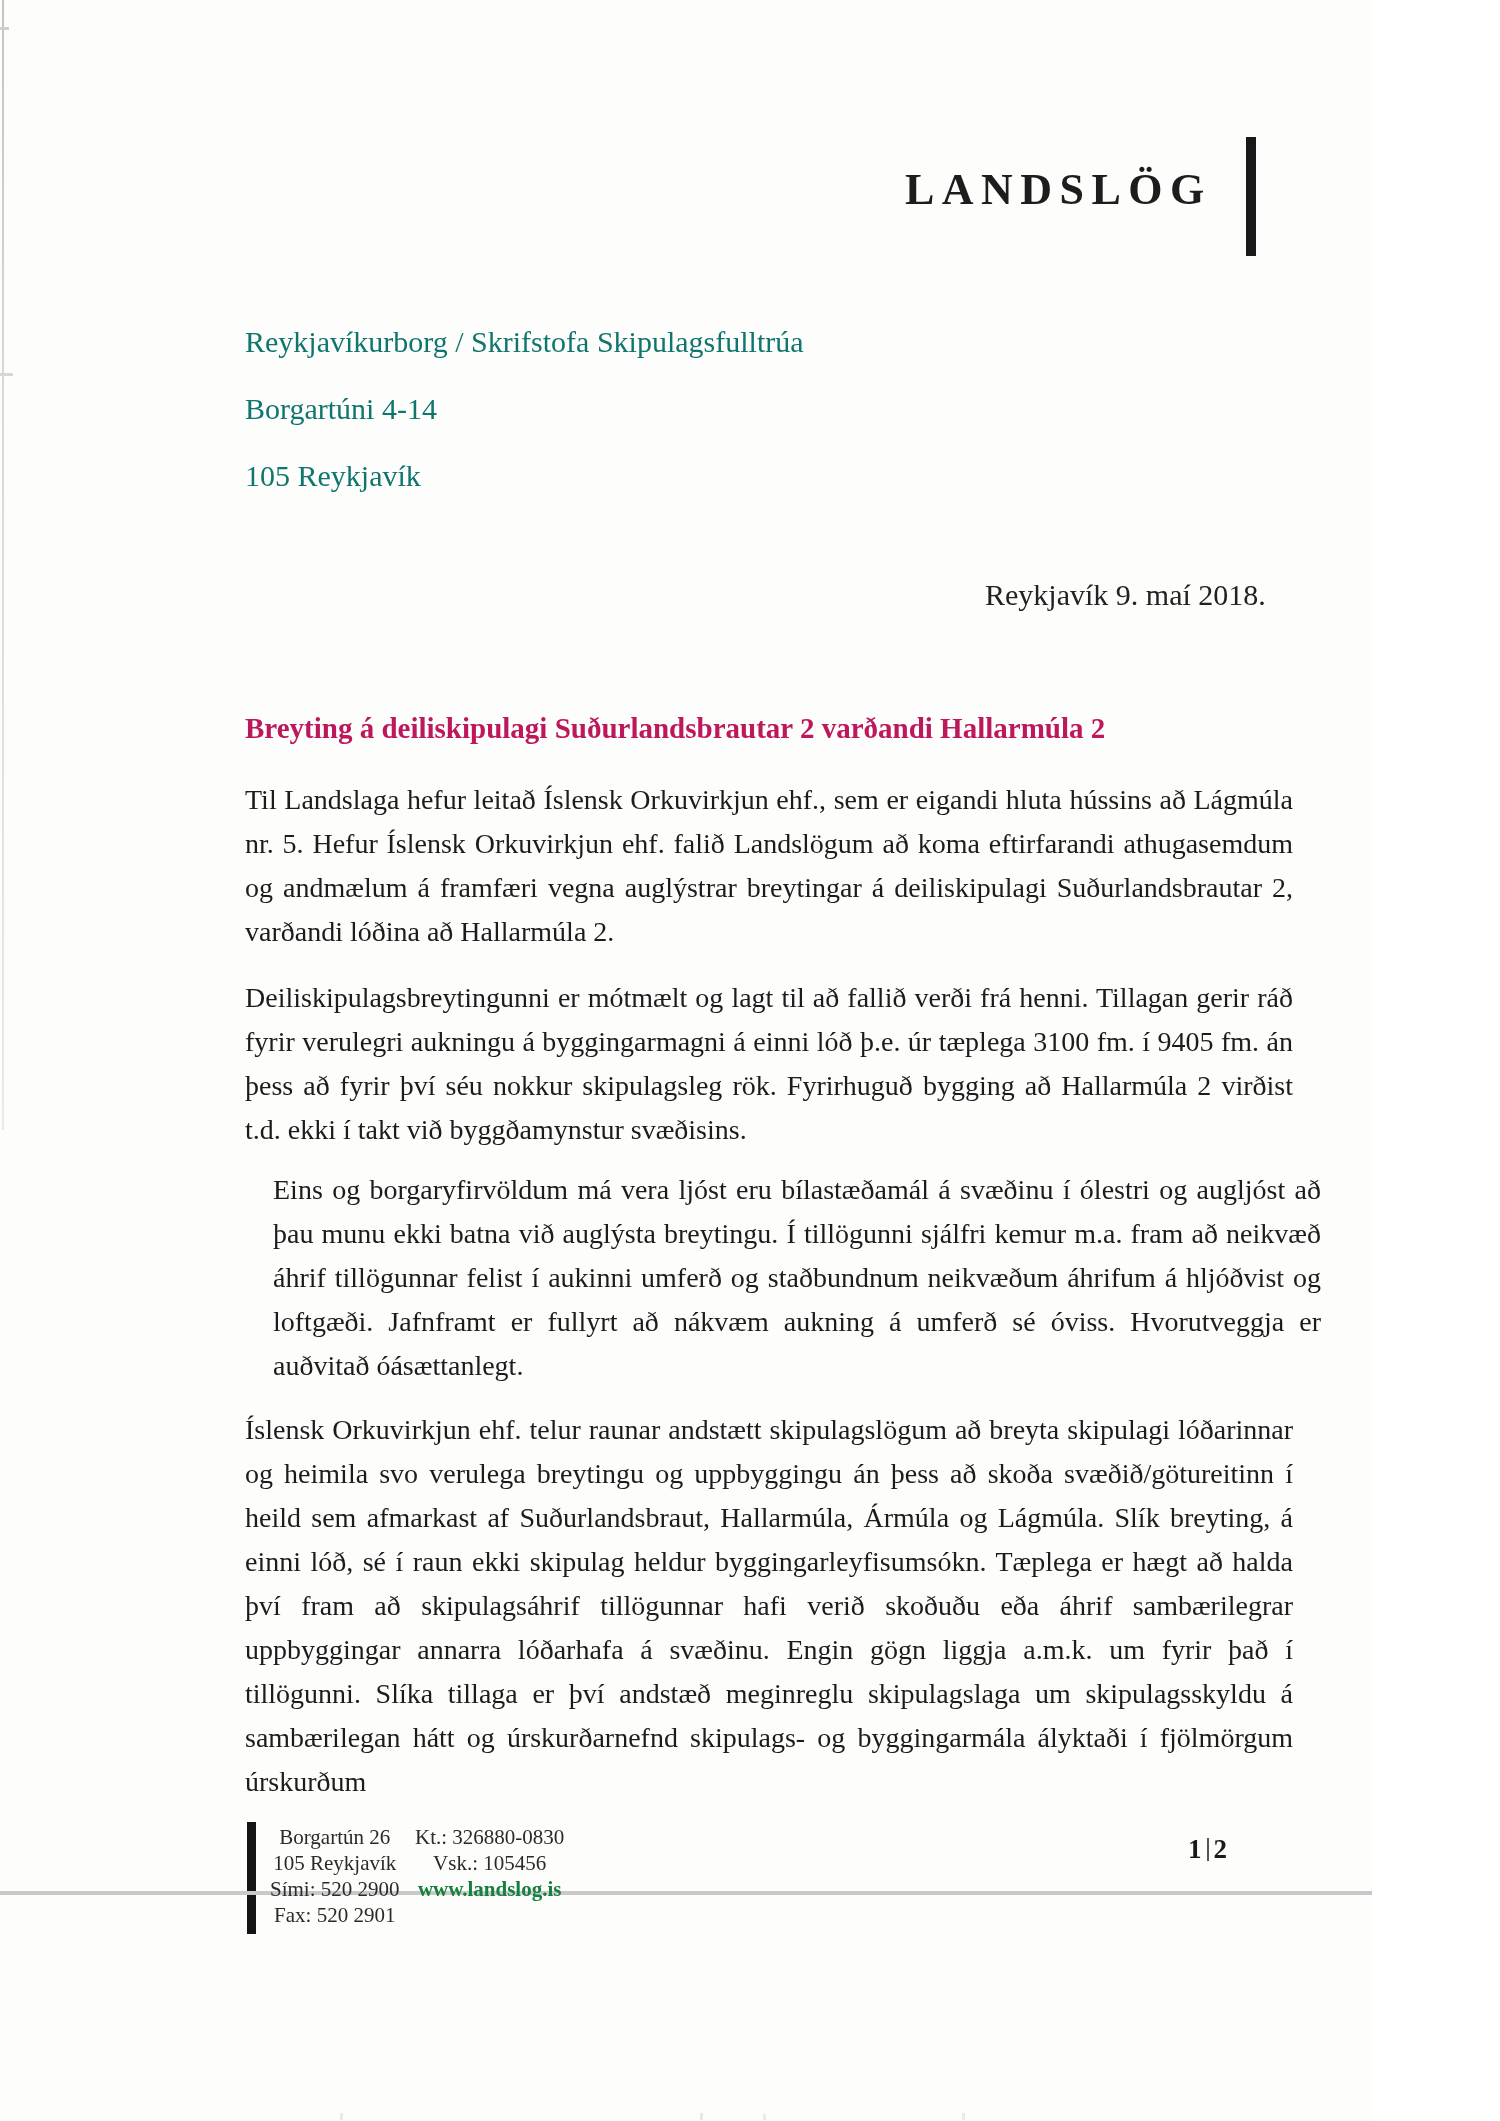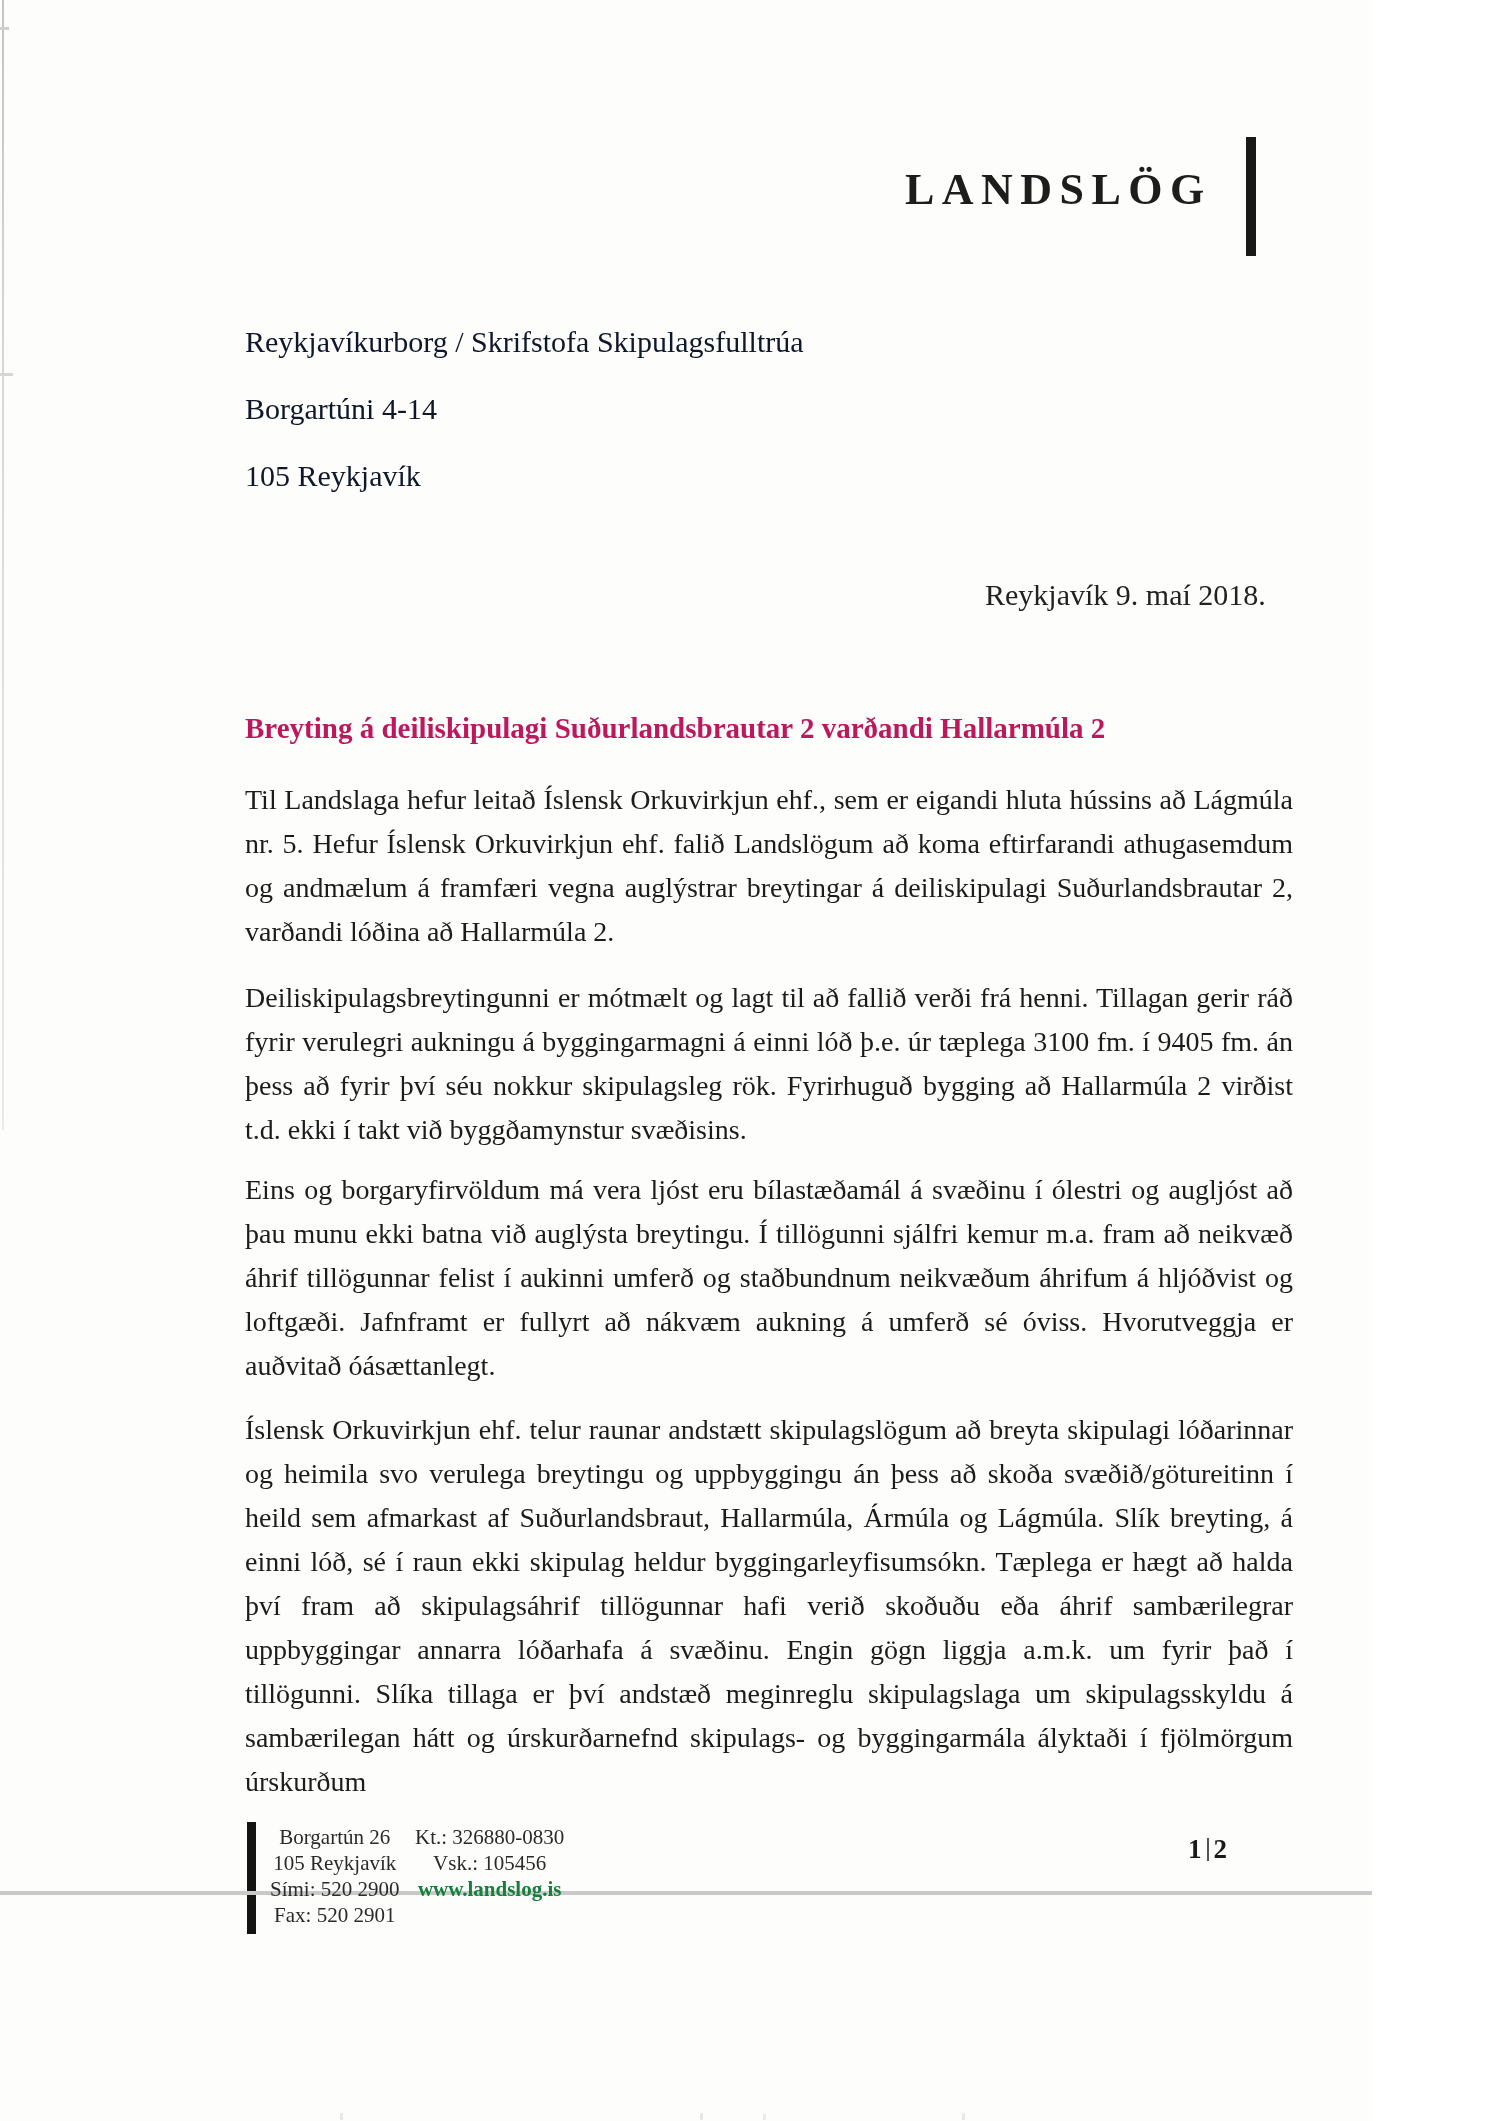--- a/index.html
+++ b/index.html
@@ -23,21 +23,21 @@
   .logo-bar {
     position:absolute; left:1246px; top:137px;
     width:10px; height:119px;
     background:#191919;
   }
 
   
   .recipient {
     position:absolute; left:245px; top:308px;
     font-size:30px; line-height:67px;
-    color:#0f172a;
+    color:#0f766e;
   }
 
   
   .date-line {
     position:absolute; left:985px; top:578px;
     font-size:30px; color:#222;
     white-space:nowrap;
     text-align:center;
   }
 
@@ -52,21 +52,21 @@
   .para {
     position:absolute; left:245px;
     width:1048px;
     font-size:28px; line-height:44px;
     text-align:justify;
     color:#1c1c1c;
     margin:0;
   }
   .p1 { top:778px; }
   .p2 { top:976px; }
-  .p3 { top:1168px; }
+  .p3 { top:1168px;margin-left:28px; }
   .p4 { top:1408px; }
 
   
   .footer-bar {
     position:absolute; left:247px; top:1822px;
     width:9px; height:112px;
     background:#141414;
   }
   .footer-col {
     position:absolute; top:1824px;

